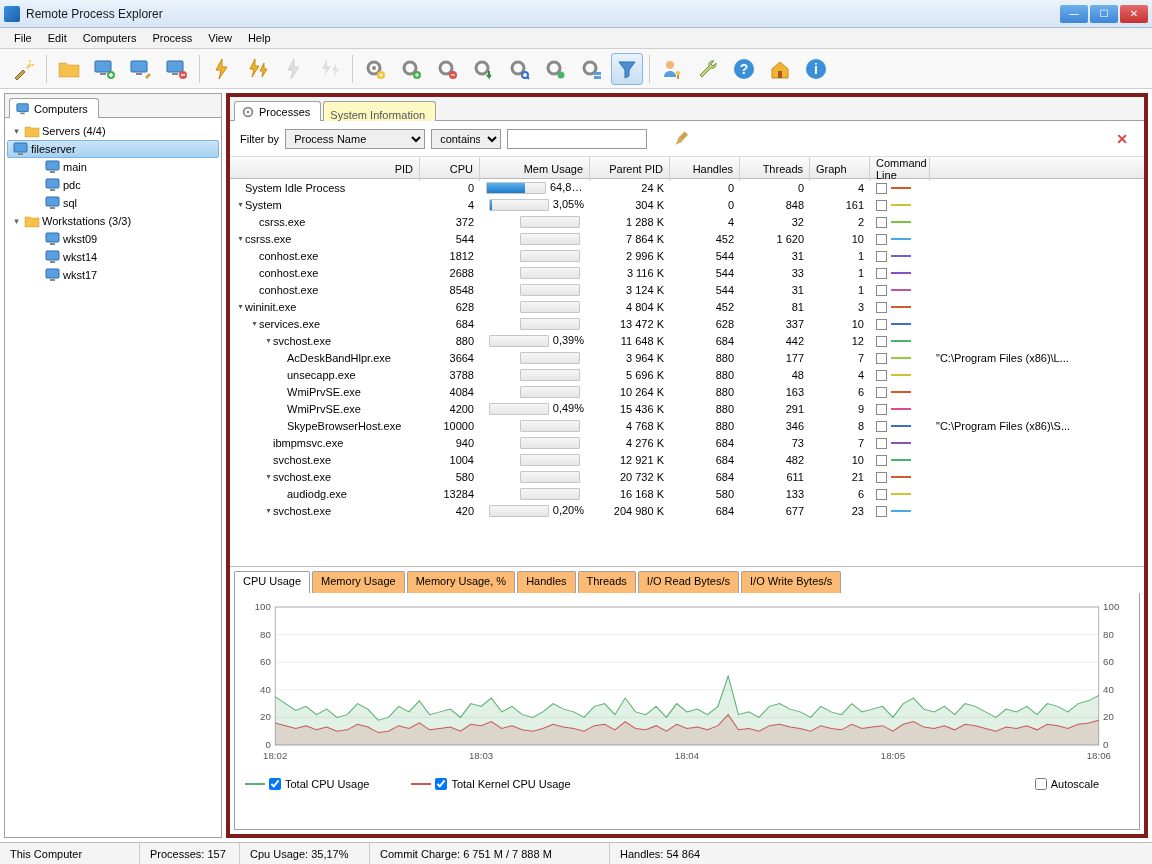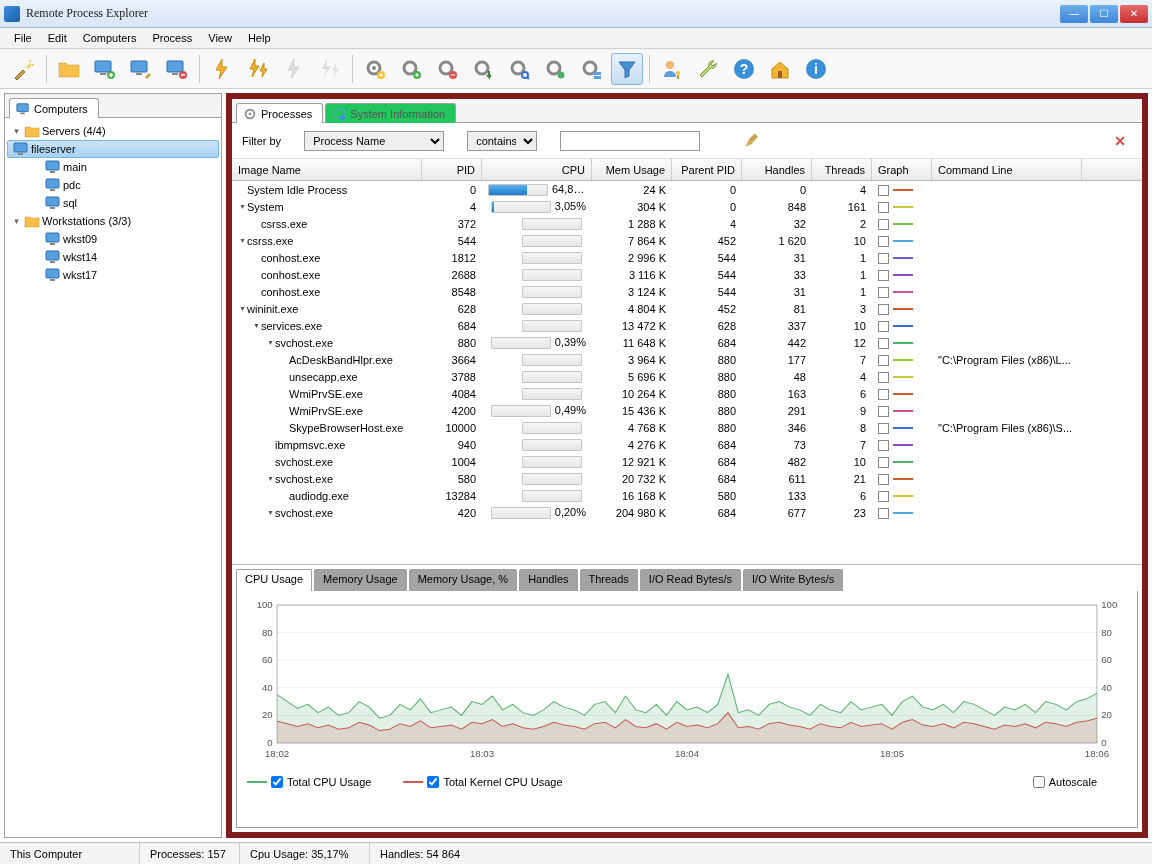--- a/index.html
+++ b/index.html
@@ -1,58 +1,58 @@
 <!DOCTYPE html>
 <html><head>
 <meta charset="utf-8">
 <style>
 * { box-sizing: border-box; margin: 0; padding: 0; }
 body { font-family: "Segoe UI", Tahoma, sans-serif; font-size: 11px; background: #fff; width: 1152px; height: 864px; overflow: hidden; position: relative; }
 
 
 .title-bar { height: 28px; background: linear-gradient(to bottom, #eaf2fb 0%, #d7e5f5 100%); border-bottom: 1px solid #a6b9cd; display: flex; align-items: center; padding: 0 4px; }
 .title-icon { width: 16px; height: 16px; margin-right: 6px; background: linear-gradient(135deg,#3b8ee0,#1c5faa); border-radius: 2px; }
-.title-text { flex: 1; font-size: 12px; color: #1a1a1a; font-family: Liberation Serif, serif; }
+.title-text { flex: 1; font-size: 12px; color: #1a1a1a; }
 .win-btns { display: flex; gap: 2px; }
 .win-btn { width: 28px; height: 18px; display: flex; align-items: center; justify-content: center; font-size: 10px; color: #fff; border-radius: 2px; }
 .win-min { background: linear-gradient(to bottom,#6db0ea,#3e85d6); }
 .win-max { background: linear-gradient(to bottom,#6db0ea,#3e85d6); }
 .win-close { background: linear-gradient(to bottom,#e56a6a,#c73030); }
 
 
 .menu-bar { height: 21px; background: #f3f3f3; border-bottom: 1px solid #d0d0d0; display: flex; align-items: center; padding: 0 6px; }
 .menu-item { padding: 2px 8px; cursor: default; }
 
 
 .toolbar { height: 40px; background: #f8f8f8; border-bottom: 1px solid #d0d0d0; display: flex; align-items: center; padding: 0 8px; gap: 4px; }
 .tool-btn { width: 32px; height: 32px; display: flex; align-items: center; justify-content: center; border: 1px solid transparent; border-radius: 3px; }
 .tool-btn svg, .tool-btn .ico { width: 24px; height: 24px; }
 .tool-sep { width: 1px; height: 28px; background: #ccc; margin: 0 2px; }
 .tool-btn.active { border-color:#8cb3da; background: linear-gradient(to bottom,#e8f2fc,#c7ddf2); }
 
 
 .main { display: flex; height: 753px; padding: 4px; gap: 4px; }
 .left-pane { width: 218px; border: 1px solid #a0a0a0; background: #fff; display: flex; flex-direction: column; }
-.right-pane { flex: 1; border: 6px solid #7f1d1d; background: #fff; display: flex; flex-direction: column; overflow:hidden; }
+.right-pane { flex: 1; border: 4px solid #7f1d1d; background: #fff; display: flex; flex-direction: column; overflow:hidden; }
 
 
 .tab-strip { height: 24px; display: flex; border-bottom: 1px solid #a0a0a0; background: #f4f4f4; padding-left: 4px; padding-top: 3px; }
 .tab { padding: 3px 10px 3px 6px; background: #fff; border: 1px solid #a0a0a0; border-bottom: none; border-radius: 3px 3px 0 0; margin-right: 2px; display: flex; align-items: center; gap: 4px; font-size: 11px; position:relative; top:1px;}
-.tab.inactive { background: #22c55e; color:#555;}
+.tab.inactive { background: #fef9c3; color:#555;flex-direction:column;}
 .tab-icn { width:14px; height:14px; }
 
 
 .tree { flex:1; padding: 4px 2px; font-size: 11px; overflow:auto; }
 .tree-row { display:flex; align-items:center; height:18px; padding-left:4px; white-space:nowrap; }
 .tree-toggle { width:11px; text-align:center; color:#666; font-size:9px; }
 .tree-icn { width:16px; height:14px; margin:0 2px; display:inline-flex; align-items:center; justify-content:center;}
 .tree-row.selected { background: linear-gradient(to bottom,#cce4f7,#a6d1f2); border:1px solid #7ab4e5; border-radius:2px; height:18px; padding-left:3px;} .indent2{padding-left:36px;}
 
 
-.filter-row { height: 36px; display:flex; align-items:center; padding: 6px 10px; gap:23px; border-bottom:1px solid #ddd;}
+.filter-row { height: 36px; display:flex; align-items:center; padding: 6px 10px; gap:6px; border-bottom:1px solid #ddd;}
 .filter-row select, .filter-row input { font-size:11px; height:20px; border:1px solid #999; padding:0 4px;}
 .filter-row .sel1{width:140px;} .filter-row .sel2{width:70px;} .filter-row input{width:140px;}
 .broom { width:20px; height:20px; margin-left:20px;}
 .closeX { margin-left:auto; color:#d44; font-size:14px; font-weight:bold; padding:2px 6px;}
 
 
 .proc-wrap { flex:1; display:flex; flex-direction:column; min-height:0;}
 .proc-hdr { display:grid; grid-template-columns: 190px 60px 110px 80px 70px 70px 60px 60px 150px; height:22px; background:linear-gradient(to bottom,#fcfcfc,#eaeaea); border-bottom:1px solid #bbb; font-size:11px;}
 .proc-hdr > div { border-right:1px solid #d0d0d0; display:flex; align-items:center; padding:0 6px; }
 .proc-hdr .r{justify-content:flex-end;}
@@ -63,25 +63,25 @@
 .proc-row .name{display:flex; align-items:center;}
 .proc-tog{width:9px; display:inline-block; text-align:center; color:#555; font-size:8px;}
 .cpubar { height:12px; background:linear-gradient(to bottom,#f6f6f6,#e6e6e6); border:1px solid #c6c6c6; position:relative; width:60px; display:inline-block; vertical-align:middle; margin-right:4px; border-radius:1px;}
 .cpubar .fill{position:absolute;left:0;top:0;bottom:0;background:linear-gradient(to bottom,#5bb0ee,#1e7bc9);}
 .chk{width:11px;height:11px;border:1px solid #888;background:#fff;display:inline-block;vertical-align:middle;margin-right:4px;}
 .gline{display:inline-block;width:20px;height:2px;vertical-align:middle;}
 
 
 .perf-panel { height: 268px; border-top:1px solid #bbb; padding:4px; display:flex; flex-direction:column;}
 .perf-tabs { height:22px; display:flex; gap:2px;}
-.perf-tab { padding:3px 8px; border:1px solid #a0a0a0; background:#a3a3a3; border-radius:2px 2px 0 0; font-size:11px; border-bottom:none;}
+.perf-tab { padding:3px 8px; border:1px solid #a0a0a0; background:#fdba74; border-radius:2px 2px 0 0; font-size:11px; border-bottom:none;}
 .perf-tab.active{background:#fff;}
 .chart-area { flex:1; border:1px solid #a0a0a0; border-top:none; background:#fff; position:relative; padding:8px 10px 4px 10px;}
 .chart-svg { width:100%; height:170px;}
-.legend-row { display:flex; gap:2px; height:22px; font-size:11px;}
+.legend-row { display:flex; gap:12px; height:22px; font-size:11px;}
 .legend-row .seg { display:flex; align-items:center; gap:4px; margin-right:30px;}
 .legend-line{width:20px;height:2px;}
 input[type=checkbox]{width:12px;height:12px;}
 
 
 .status-bar { height:22px; border-top:1px solid #bbb; background:#f4f4f4; display:flex; align-items:center; font-size:11px;}
 .status-cell { padding:0 10px; border-right:1px solid #ccc; height:100%; display:flex; align-items:center;}
 .status-cell:last-child{border-right:none;}
 
 
@@ -385,21 +385,20 @@
       <input type="text" value="" style="">
       <svg class="broom" viewBox="0 0 24 24">
           <path d="M14 3l4 4-7 7-4-4z" fill="#caa24a"></path>
           <path d="M7 10l-4 9 9-4z" fill="#d9a85a"></path>
         </svg>
       <span class="closeX">✕</span>
     </div>
 
     <div class="proc-wrap">
       <div class="proc-hdr">
-        <div>Image Name</div>
         <div class="r">PID</div>
         <div class="r">CPU</div>
         <div class="r">Mem Usage</div>
         <div class="r">Parent PID</div>
         <div class="r">Handles</div>
         <div class="r">Threads</div>
         <div>Graph</div>
         <div>Command Line</div>
       </div>
       <div class="proc-body" id="proc-body">
@@ -745,14 +744,15 @@
         </div>
       </div>
     </div>
   </div>
 </div>
 
 <div class="status-bar">
   <div class="status-cell" style="width:140px">This Computer</div>
   <div class="status-cell" style="width:100px">Processes: 157</div>
   <div class="status-cell" style="width:130px">Cpu Usage: 35,17%</div>
+  <div class="status-cell" style="width:240px">Commit Charge: 6 751 M / 7 888 M</div>
   <div class="status-cell" style="width:130px">Handles: 54 864</div>
 </div>
 
 </body></html>

